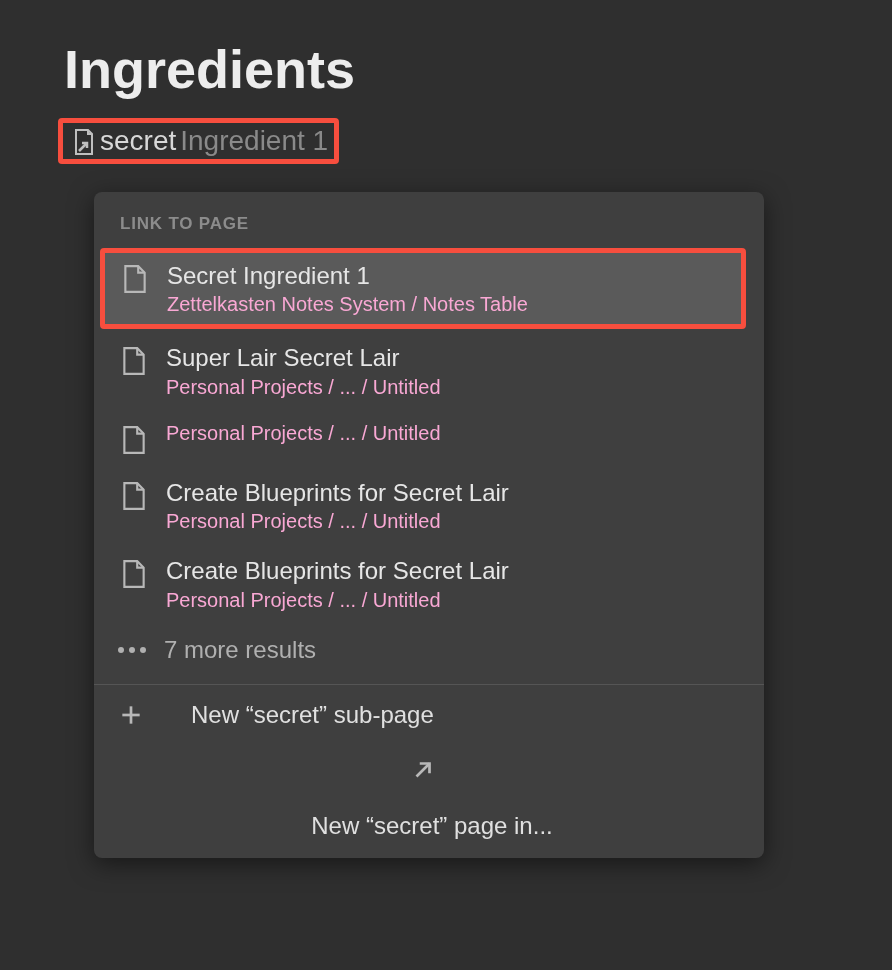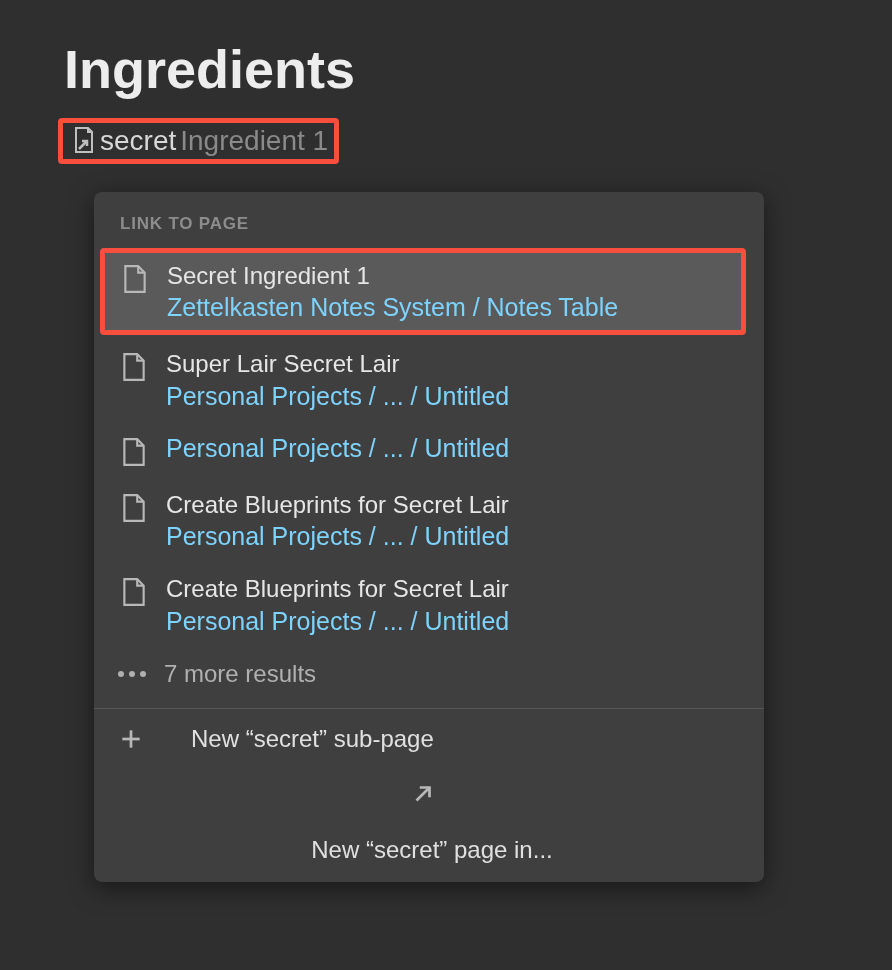--- a/index.html
+++ b/index.html
@@ -16,21 +16,21 @@
       overflow: hidden;
     }
     .page-title {
       font-size: 54px;
       font-weight: 700;
       color: #ededed;
       padding: 38px 0 12px 64px;
     }
     .link-row {
       display: inline-flex;
-      align-items: flex-start;
+      align-items: flex-end;
       margin-left: 58px;
       margin-top: 6px;
       padding: 2px 6px 2px 6px;
       border: 5px solid #f74e3e;
       border-radius: 4px;
       background: transparent;
     }
     .link-arrow-icon {
       width: 30px;
       height: 30px;
@@ -94,22 +94,22 @@
       display: flex;
       flex-direction: column;
       min-width: 0;
     }
     .result-title {
       font-size: 24px;
       color: #e6e6e6;
       line-height: 1.35;
     }
     .result-path {
-      font-size: 25px;
-      color: #7dd3fc;
+      font-size: 20px;
+      color: #f9a8d4;
       margin-top: 1px;
     }
     .more-row {
       display: flex;
       align-items: center;
       padding: 13px 28px 18px 24px;
       cursor: pointer;
     }
     .dots-icon {
       width: 28px;

